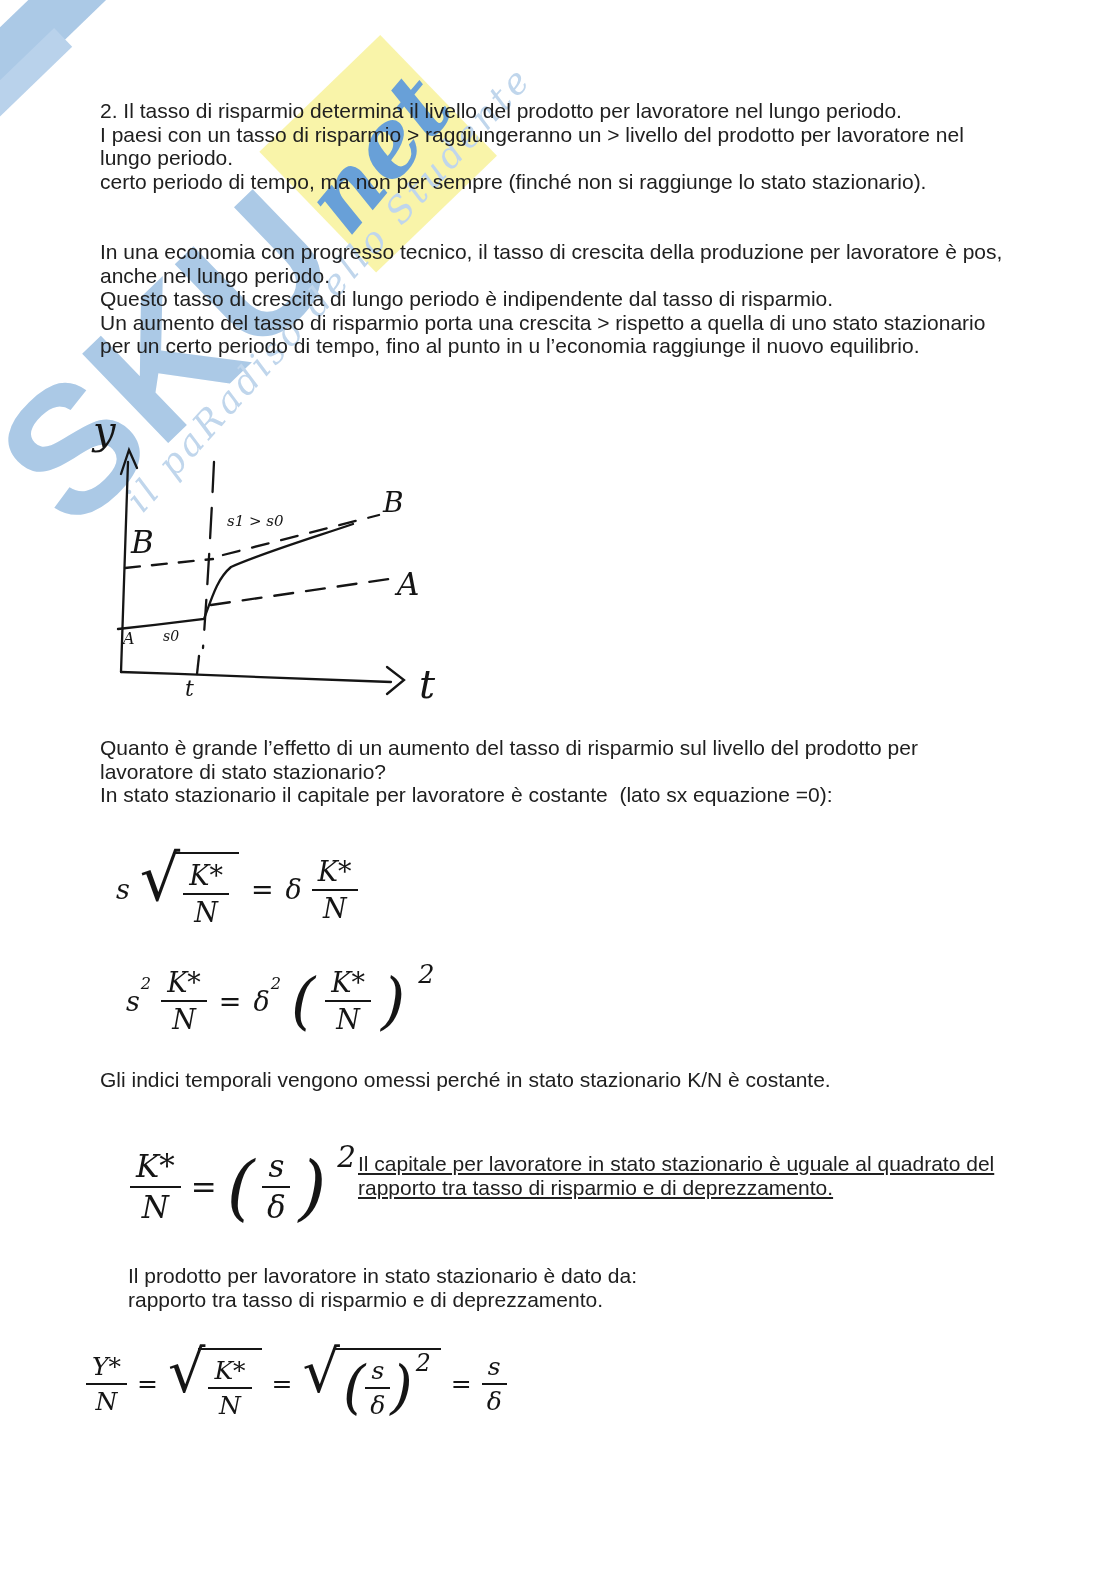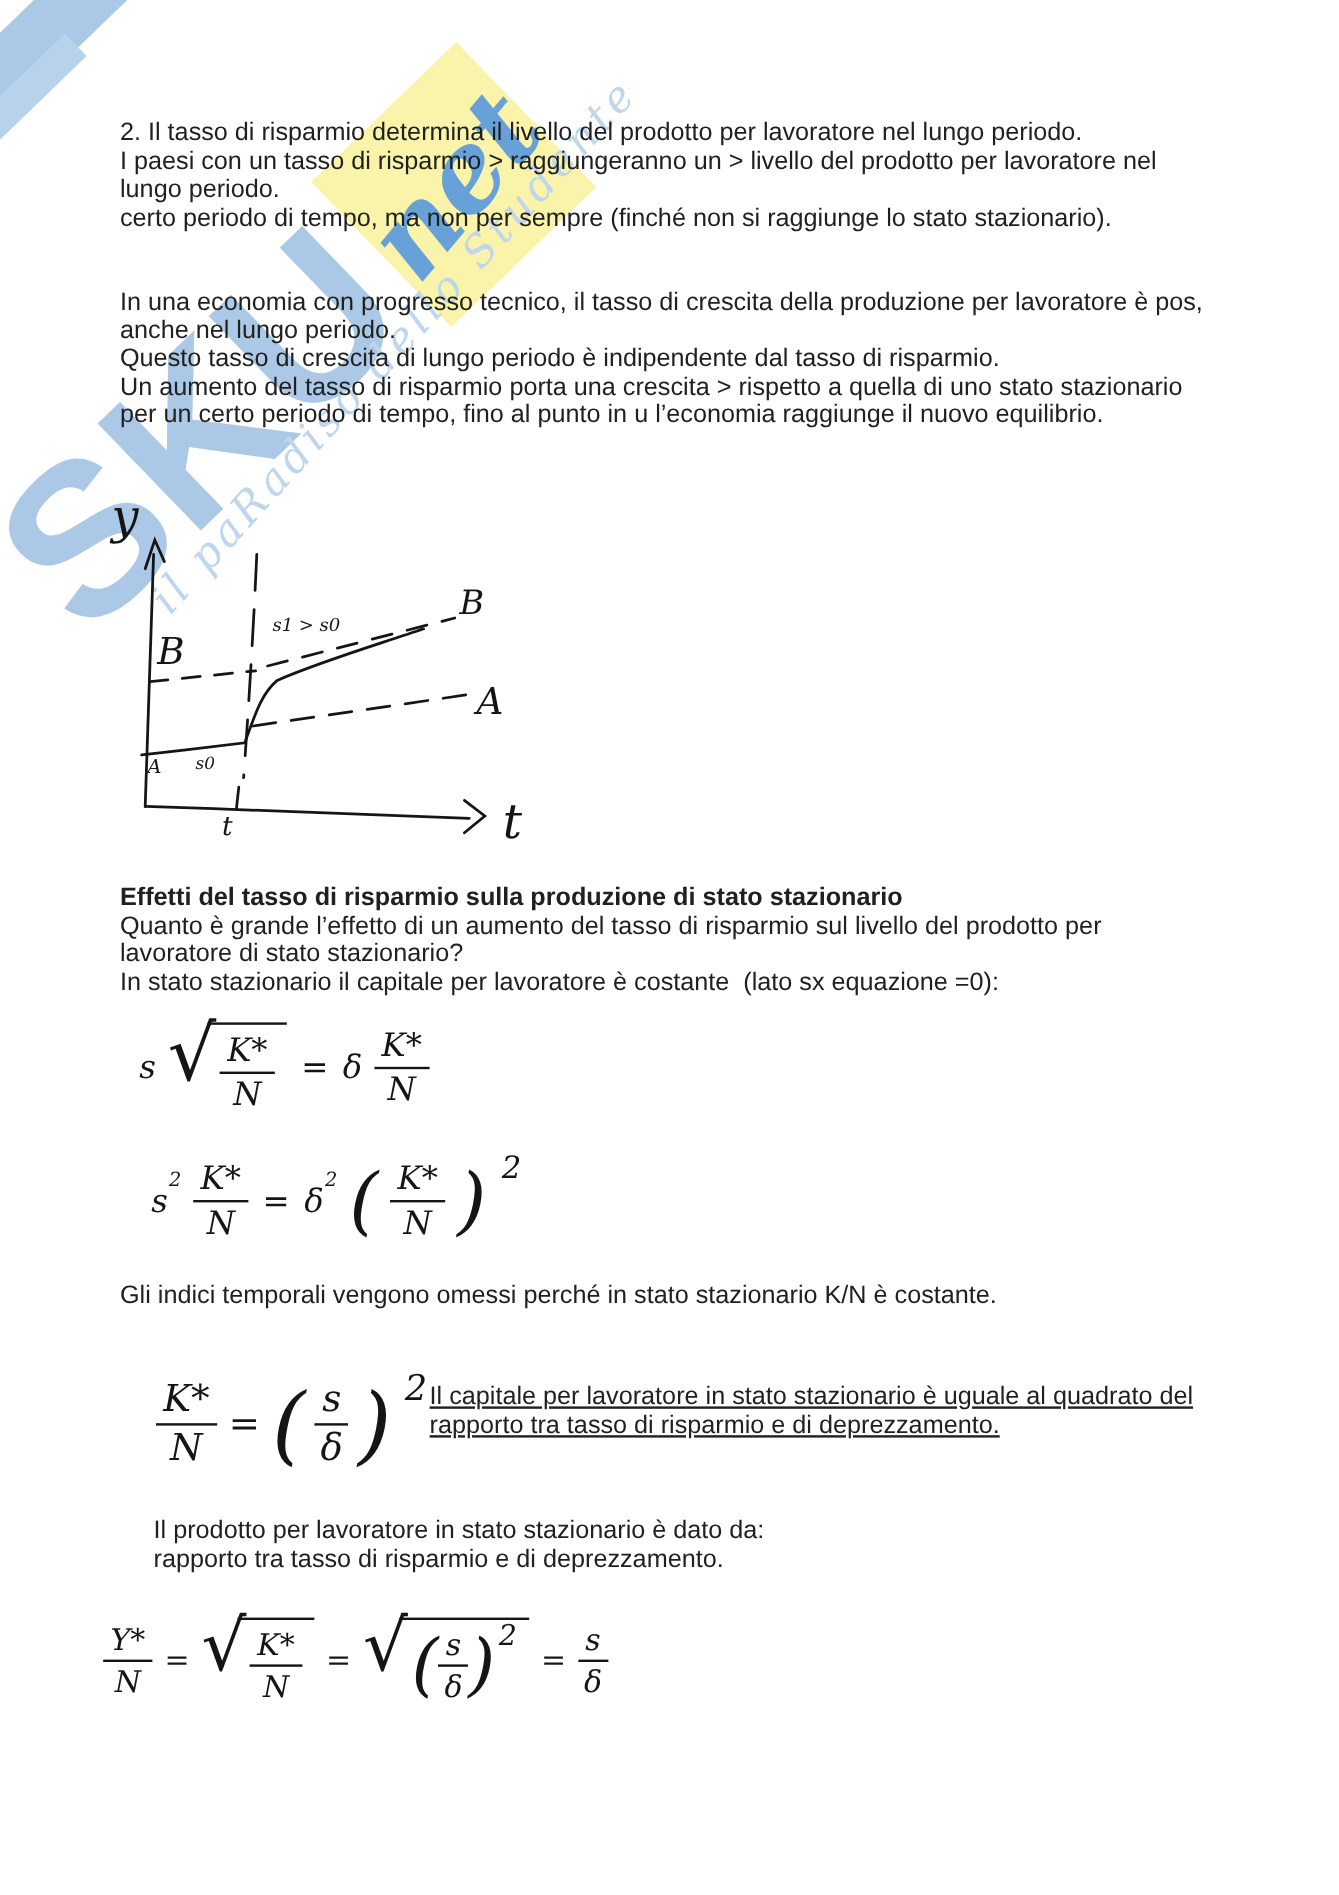--- a/index.html
+++ b/index.html
@@ -116,21 +116,20 @@
 
     <path d="M126,207 L304,181" stroke-dasharray="19 13"></path>
     <text class="gtxt" x="312" y="197" font-size="31">A</text>
 
     <path d="M33,231 C60,228 95,224 119,221 C128,196 133,180 146,169 C180,154 230,139 268,126"></path>
     <text class="gtxt" x="38" y="246" font-size="16">A</text>
     <text class="gtxt" x="78" y="243" font-size="14">s0</text>
   </svg>
 
   <div class="block" style="left:100px;top:736px;">
-    <div class="line bold">Effetti del tasso di risparmio sulla produzione di stato stazionario</div>
     <div class="line">Quanto è grande l’effetto di un aumento del tasso di risparmio sul livello del prodotto per</div>
     <div class="line">lavoratore di stato stazionario?</div>
     <div class="line">In stato stazionario il capitale per lavoratore è costante  (lato sx equazione =0):</div>
   </div>
 
   <div class="formula hw gap10" style="left:116px;top:852px;font-size:27px;">
     <span class="tok">s</span>
     <span class="sqrt">
       <span class="rad">√</span>
       <span class="bod">

